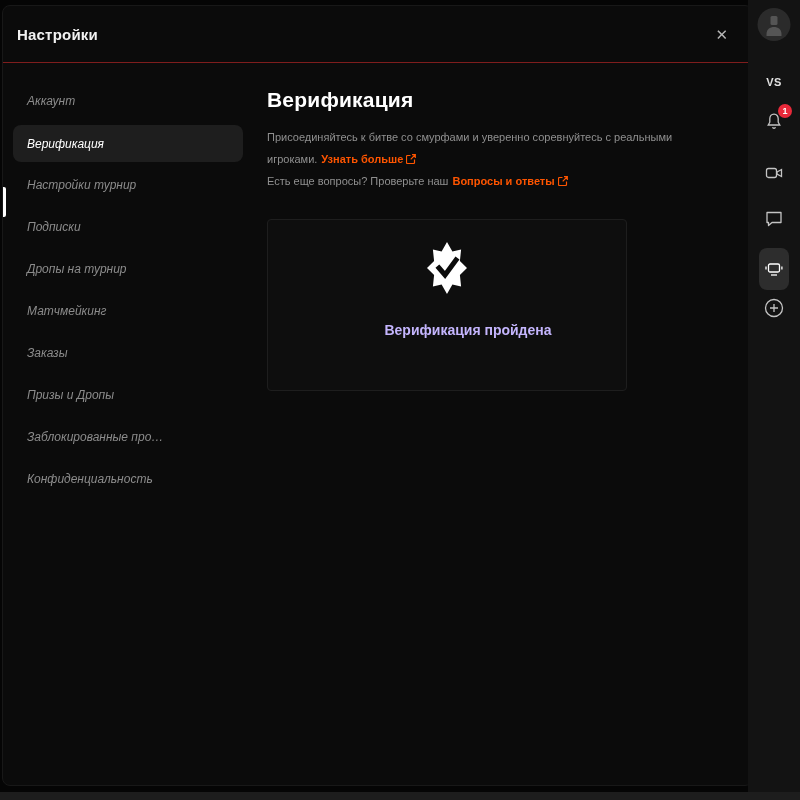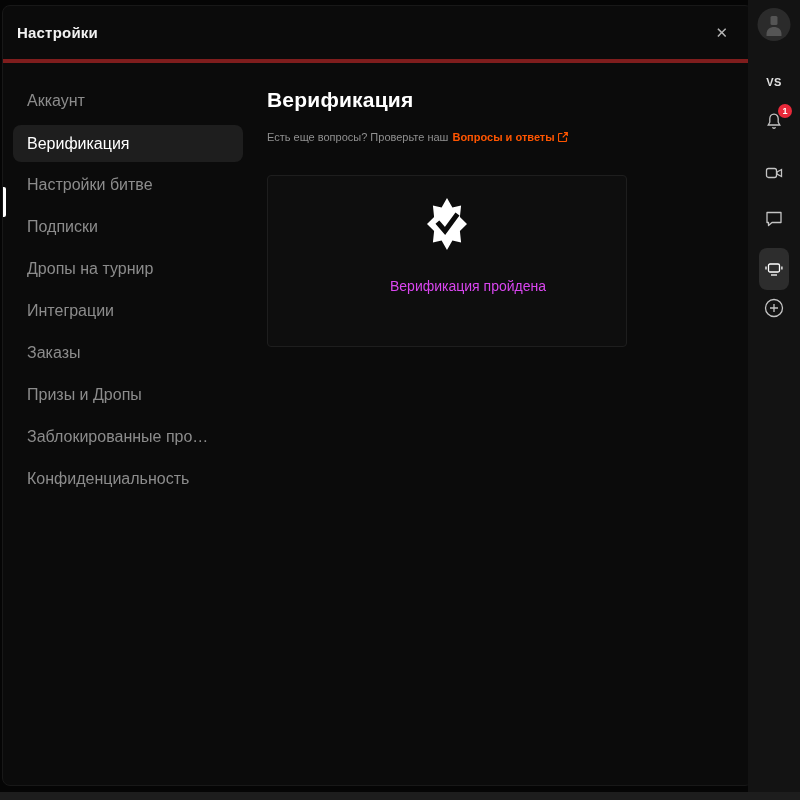--- a/index.html
+++ b/index.html
@@ -20,21 +20,21 @@
     border: 1px solid #181818;
     border-radius: 8px;
     overflow: hidden;
   }
   .panel-header {
     height: 57px;
     display: flex;
     align-items: center;
     justify-content: space-between;
     padding: 0 16px 0 14px;
-    border-bottom: 4px solid #7f1d1d;
+    border-bottom: 1px solid #7f1d1d;
   }
   .panel-title {
     font-size: 15px;
     font-weight: bold;
     color: #f2f2f2;
     letter-spacing: .2px;
   }
   .close-btn {
     background: none; border: none;
     color: #b5b5b5;
@@ -55,25 +55,26 @@
     flex: none;
   }
   .nav-item {
     position: relative;
     height: 42px;
     display: flex;
     align-items: center;
     margin: 0 10px;
     padding: 0 14px;
     border-radius: 8px;
-    font-size: 16px;
+    font-size: 12px;
     color: #8c8c8c;
     cursor: pointer;
     white-space: nowrap;
     overflow: hidden;
+    font-style: italic;
   }
   .nav-item.active {
     height: 37px;
     margin: 3px 10px 2px 10px;
     background: #1e1e1e;
     color: #ffffff;
   }
   .active-indicator {
     position: absolute;
     left: 0; top: 124px;
@@ -116,22 +117,22 @@
     border-radius: 4px;
     display: flex;
     flex-direction: column;
     align-items: center;
     text-align: center;
   }
   .badge-seal { margin-top: 20px; }
   .card-title {
     margin-top: 26px;
     font-size: 14px;
-    font-weight: normal;
-    color: #d946ef;
+    font-weight: bold;
+    color: #c4b5fd;
     margin-left: 42px;
   }
   .card-subtitle {
     margin-top: 9px;
     font-size: 11px;
     color: #a6a6a6;
   }
 
   
   .rail {
@@ -210,34 +211,40 @@
       <span>✕</span>
     </button>
   </div>
 
   <div class="panel-body">
 
     <nav class="sidebar">
       <div class="active-indicator"></div>
       <div class="nav-item">Аккаунт</div>
       <div class="nav-item active">Верификация</div>
-      <div class="nav-item">Настройки битве</div>
+      <div class="nav-item">Настройки турнир</div>
       <div class="nav-item">Подписки</div>
       <div class="nav-item">Дропы на турнир</div>
-      <div class="nav-item">Интеграции</div>
+      <div class="nav-item">Матчмейкинг</div>
       <div class="nav-item">Заказы</div>
       <div class="nav-item">Призы и Дропы</div>
       <div class="nav-item">Заблокированные про…</div>
       <div class="nav-item">Конфиденциальность</div>
     </nav>
 
     <main class="content">
       <h1>Верификация</h1>
 
       <div class="intro">
+        <p>
+          <span>Присоединяйтесь к битве со смурфами и уверенно соревнуйтесь с реальными игроками.</span><a class="link" href="#"><span>Узнать больше</span><svg class="ext-icon" width="10" height="10" viewBox="0 0 10 10">
+                <path d="M8.5 5.5v3a1 1 0 0 1-1 1h-6a1 1 0 0 1-1-1v-6a1 1 0 0 1 1-1h3" fill="none" stroke="#ff5500" stroke-width="1.2"></path>
+                <path d="M6 .7h3.3V4M9 1 4.7 5.3" fill="none" stroke="#ff5500" stroke-width="1.2"></path>
+              </svg></a>
+        </p>
         <p>
           <span>Есть еще вопросы? Проверьте наш</span><a class="link" href="#"><span>Вопросы и ответы</span><svg class="ext-icon" width="10" height="10" viewBox="0 0 10 10">
                 <path d="M8.5 5.5v3a1 1 0 0 1-1 1h-6a1 1 0 0 1-1-1v-6a1 1 0 0 1 1-1h3" fill="none" stroke="#ff5500" stroke-width="1.2"></path>
                 <path d="M6 .7h3.3V4M9 1 4.7 5.3" fill="none" stroke="#ff5500" stroke-width="1.2"></path>
               </svg></a>
         </p>
       </div>
 
       <div class="card">
         <svg class="badge-seal" width="48" height="56" viewBox="0 0 48 56">

